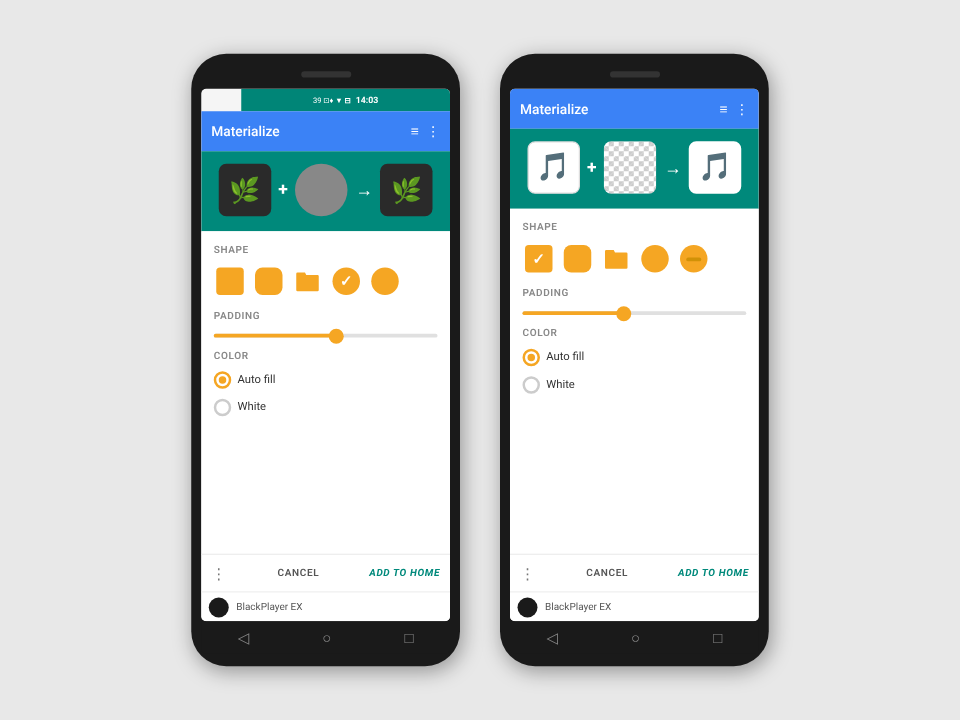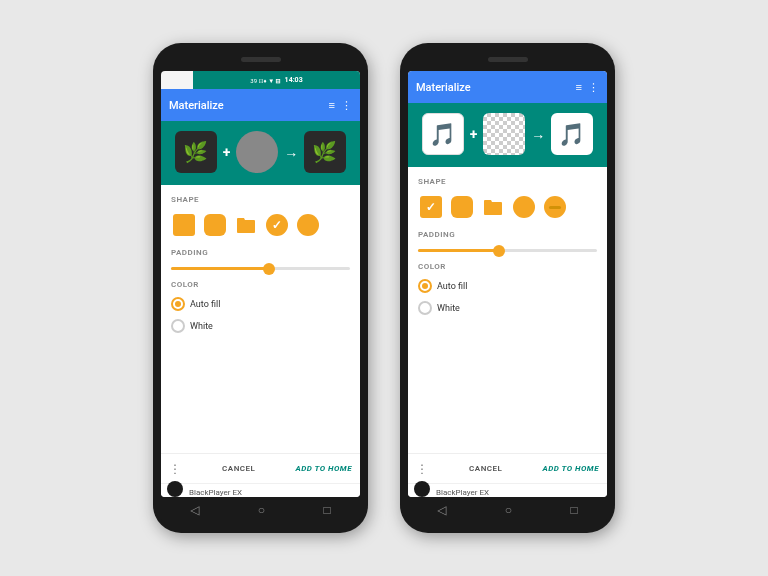--- a/index.html
+++ b/index.html
@@ -215,25 +215,25 @@
     .btn-add {
       font-size: 8px;
       color: #00897b;
       font-weight: 700;
       letter-spacing: 0.5px;
       font-style: italic;
     }
 
     
     .recent-row {
-      height: 14px;
+      height: 24px;
       background: white;
       border-top: 1px solid #f0f0f0;
       display: flex;
-      align-items: flex-end;
+      align-items: center;
       padding: 0 6px;
       gap: 6px;
     }
     .recent-icon {
       width: 16px;
       height: 16px;
       background: #333;
       border-radius: 3px;
     }
     .recent-text {

